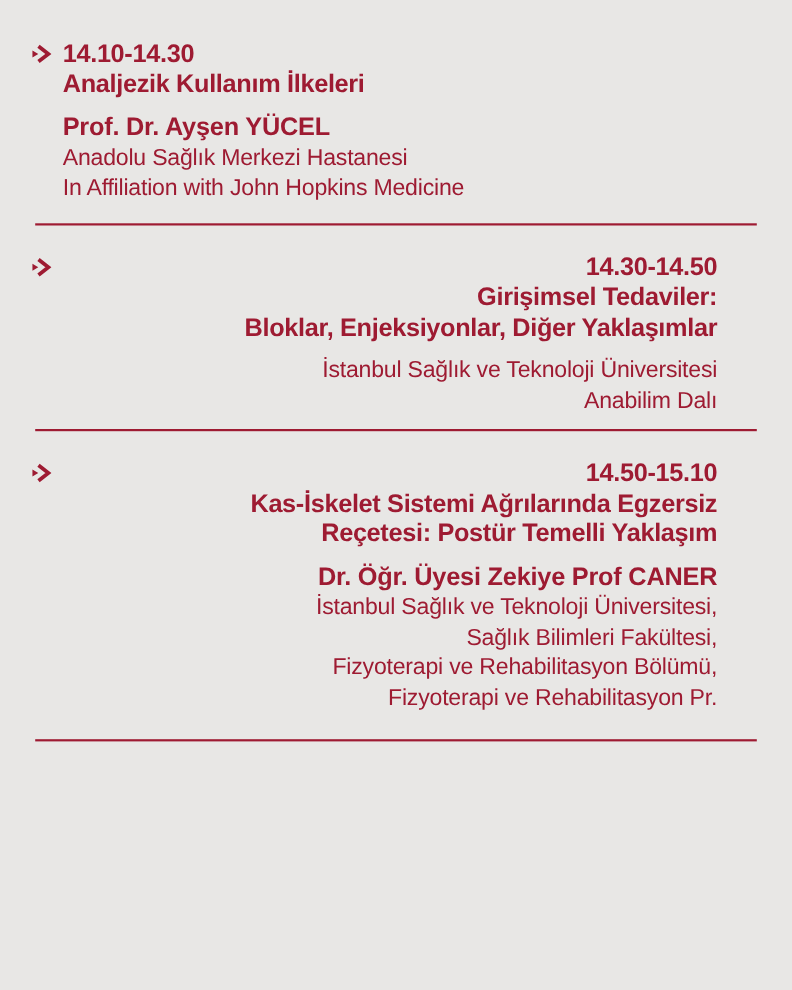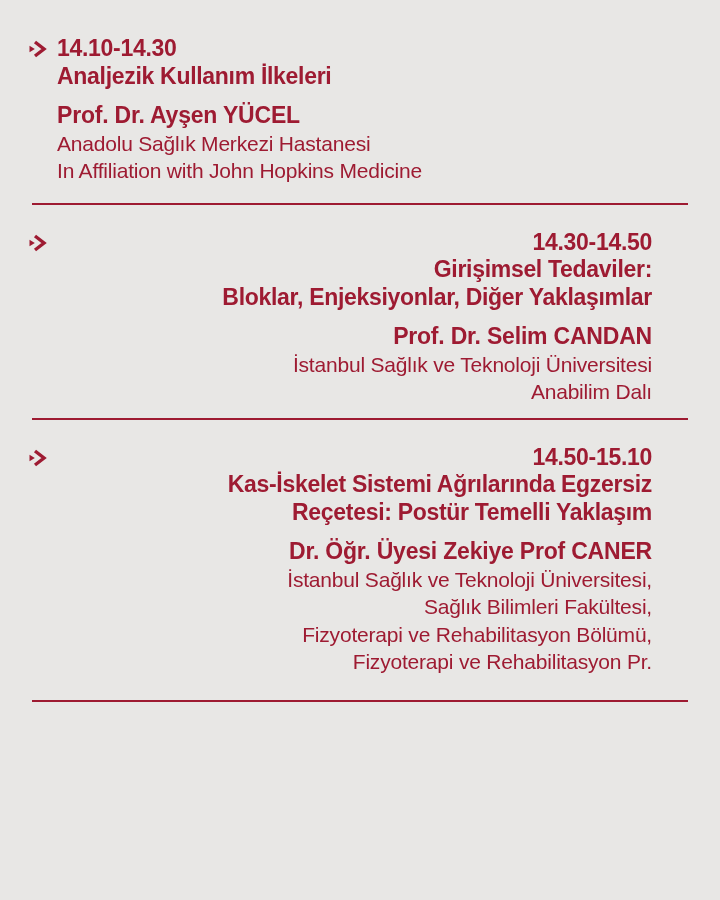--- a/index.html
+++ b/index.html
@@ -89,21 +89,20 @@
     <span class="chev">
       <svg width="19" height="20" viewBox="0 0 19 20" aria-hidden="true">
         <path d="M7 3 L16 10 L7 17" fill="none" stroke="#9E1B32" stroke-width="3.4" stroke-linejoin="miter"></path>
         <path d="M1.5 6.8 L6.8 10 L1.5 13.2 Z" fill="#9E1B32"></path>
       </svg>
     </span>
     <div class="time">14.30-14.50</div>
     <div class="title-line">Girişimsel Tedaviler:</div>
     <div class="title-line">Bloklar, Enjeksiyonlar, Diğer Yaklaşımlar</div>
     <div class="speaker-block">
-      <div class="speaker">Prof. Dr. Selim CANDAN</div>
       <div class="affiliation-line">İstanbul Sağlık ve Teknoloji Üniversitesi</div>
       <div class="affiliation-line">Anabilim Dalı</div>
     </div>
   </section>
   <hr class="divider d2">
 
   <section class="session s3">
     <span class="chev">
       <svg width="19" height="20" viewBox="0 0 19 20" aria-hidden="true">
         <path d="M7 3 L16 10 L7 17" fill="none" stroke="#9E1B32" stroke-width="3.4" stroke-linejoin="miter"></path>

